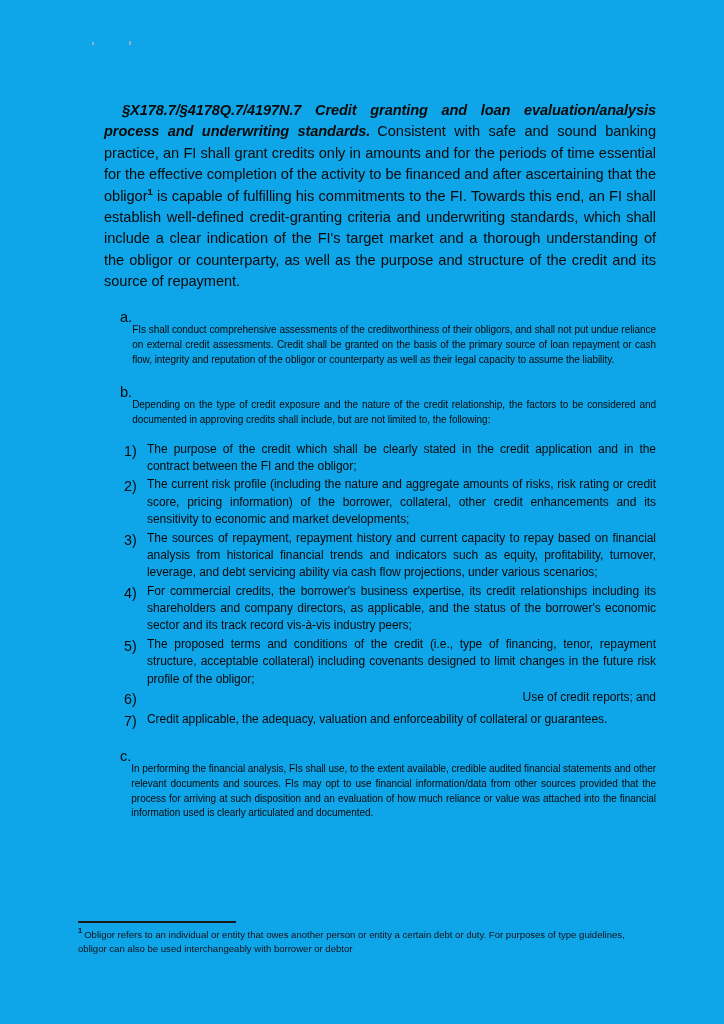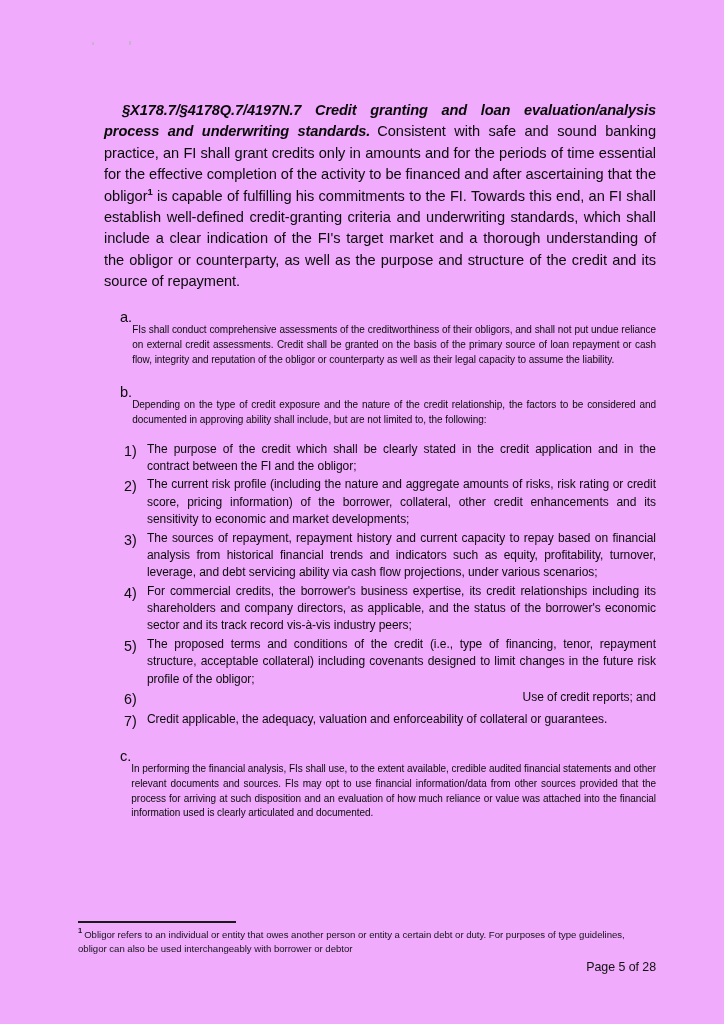--- a/index.html
+++ b/index.html
@@ -9,21 +9,21 @@
     background: #ffffff;
   }
   body {
     font-family: "Liberation Sans", sans-serif;
     color: #0a0a0a;
   }
   .page {
     position: relative;
     width: 724px;
     height: 1024px;
-    background: #f0abfc;
+    background: #0ea5e9;
     overflow: hidden;
     box-sizing: border-box;
   }
   
   .speck {
     position: absolute;
     background: #b9b6bb;
     opacity: .75;
   }
   .speck.s1 { left: 92px;  top: 42px; width: 2px; height: 3px; }
@@ -173,21 +173,21 @@
 
     <div class="alpha-list">
 
       <div class="alpha-item">
         <div class="marker">a.</div>
         <div class="body">FIs shall conduct comprehensive assessments of the creditworthiness of their obligors, and shall not put undue reliance on external credit assessments. Credit shall be granted on the basis of the primary source of loan repayment or cash flow, integrity and reputation of the obligor or counterparty as well as their legal capacity to assume the liability.</div>
       </div>
 
       <div class="alpha-item">
         <div class="marker">b.</div>
-        <div class="body">Depending on the type of credit exposure and the nature of the credit relationship, the factors to be considered and documented in approving ability shall include, but are not limited to, the following:</div>
+        <div class="body">Depending on the type of credit exposure and the nature of the credit relationship, the factors to be considered and documented in approving credits shall include, but are not limited to, the following:</div>
       </div>
 
       <div class="sublist-wrap">
         <div class="num-list">
 
           <div class="num-item">
             <div class="marker">1)</div>
             <div class="body">The purpose of the credit which shall be clearly stated in the credit application and in the contract between the FI and the obligor;</div>
           </div>
 
@@ -230,17 +230,14 @@
       </div>
 
     </div>
   </div>
 
   <div class="footnote">
     <div class="footnote-rule"></div>
     <div class="footnote-text"><sup>1</sup><span>Obligor refers to an individual or entity that owes another person or entity a certain debt or duty.  For purposes of type guidelines, obligor can also be used interchangeably with borrower or debtor</span></div>
   </div>
 
-  <div class="page-footer">
-    <span>Page 5 of 28</span>
-  </div>
 
 </div>
 
 </body></html>

